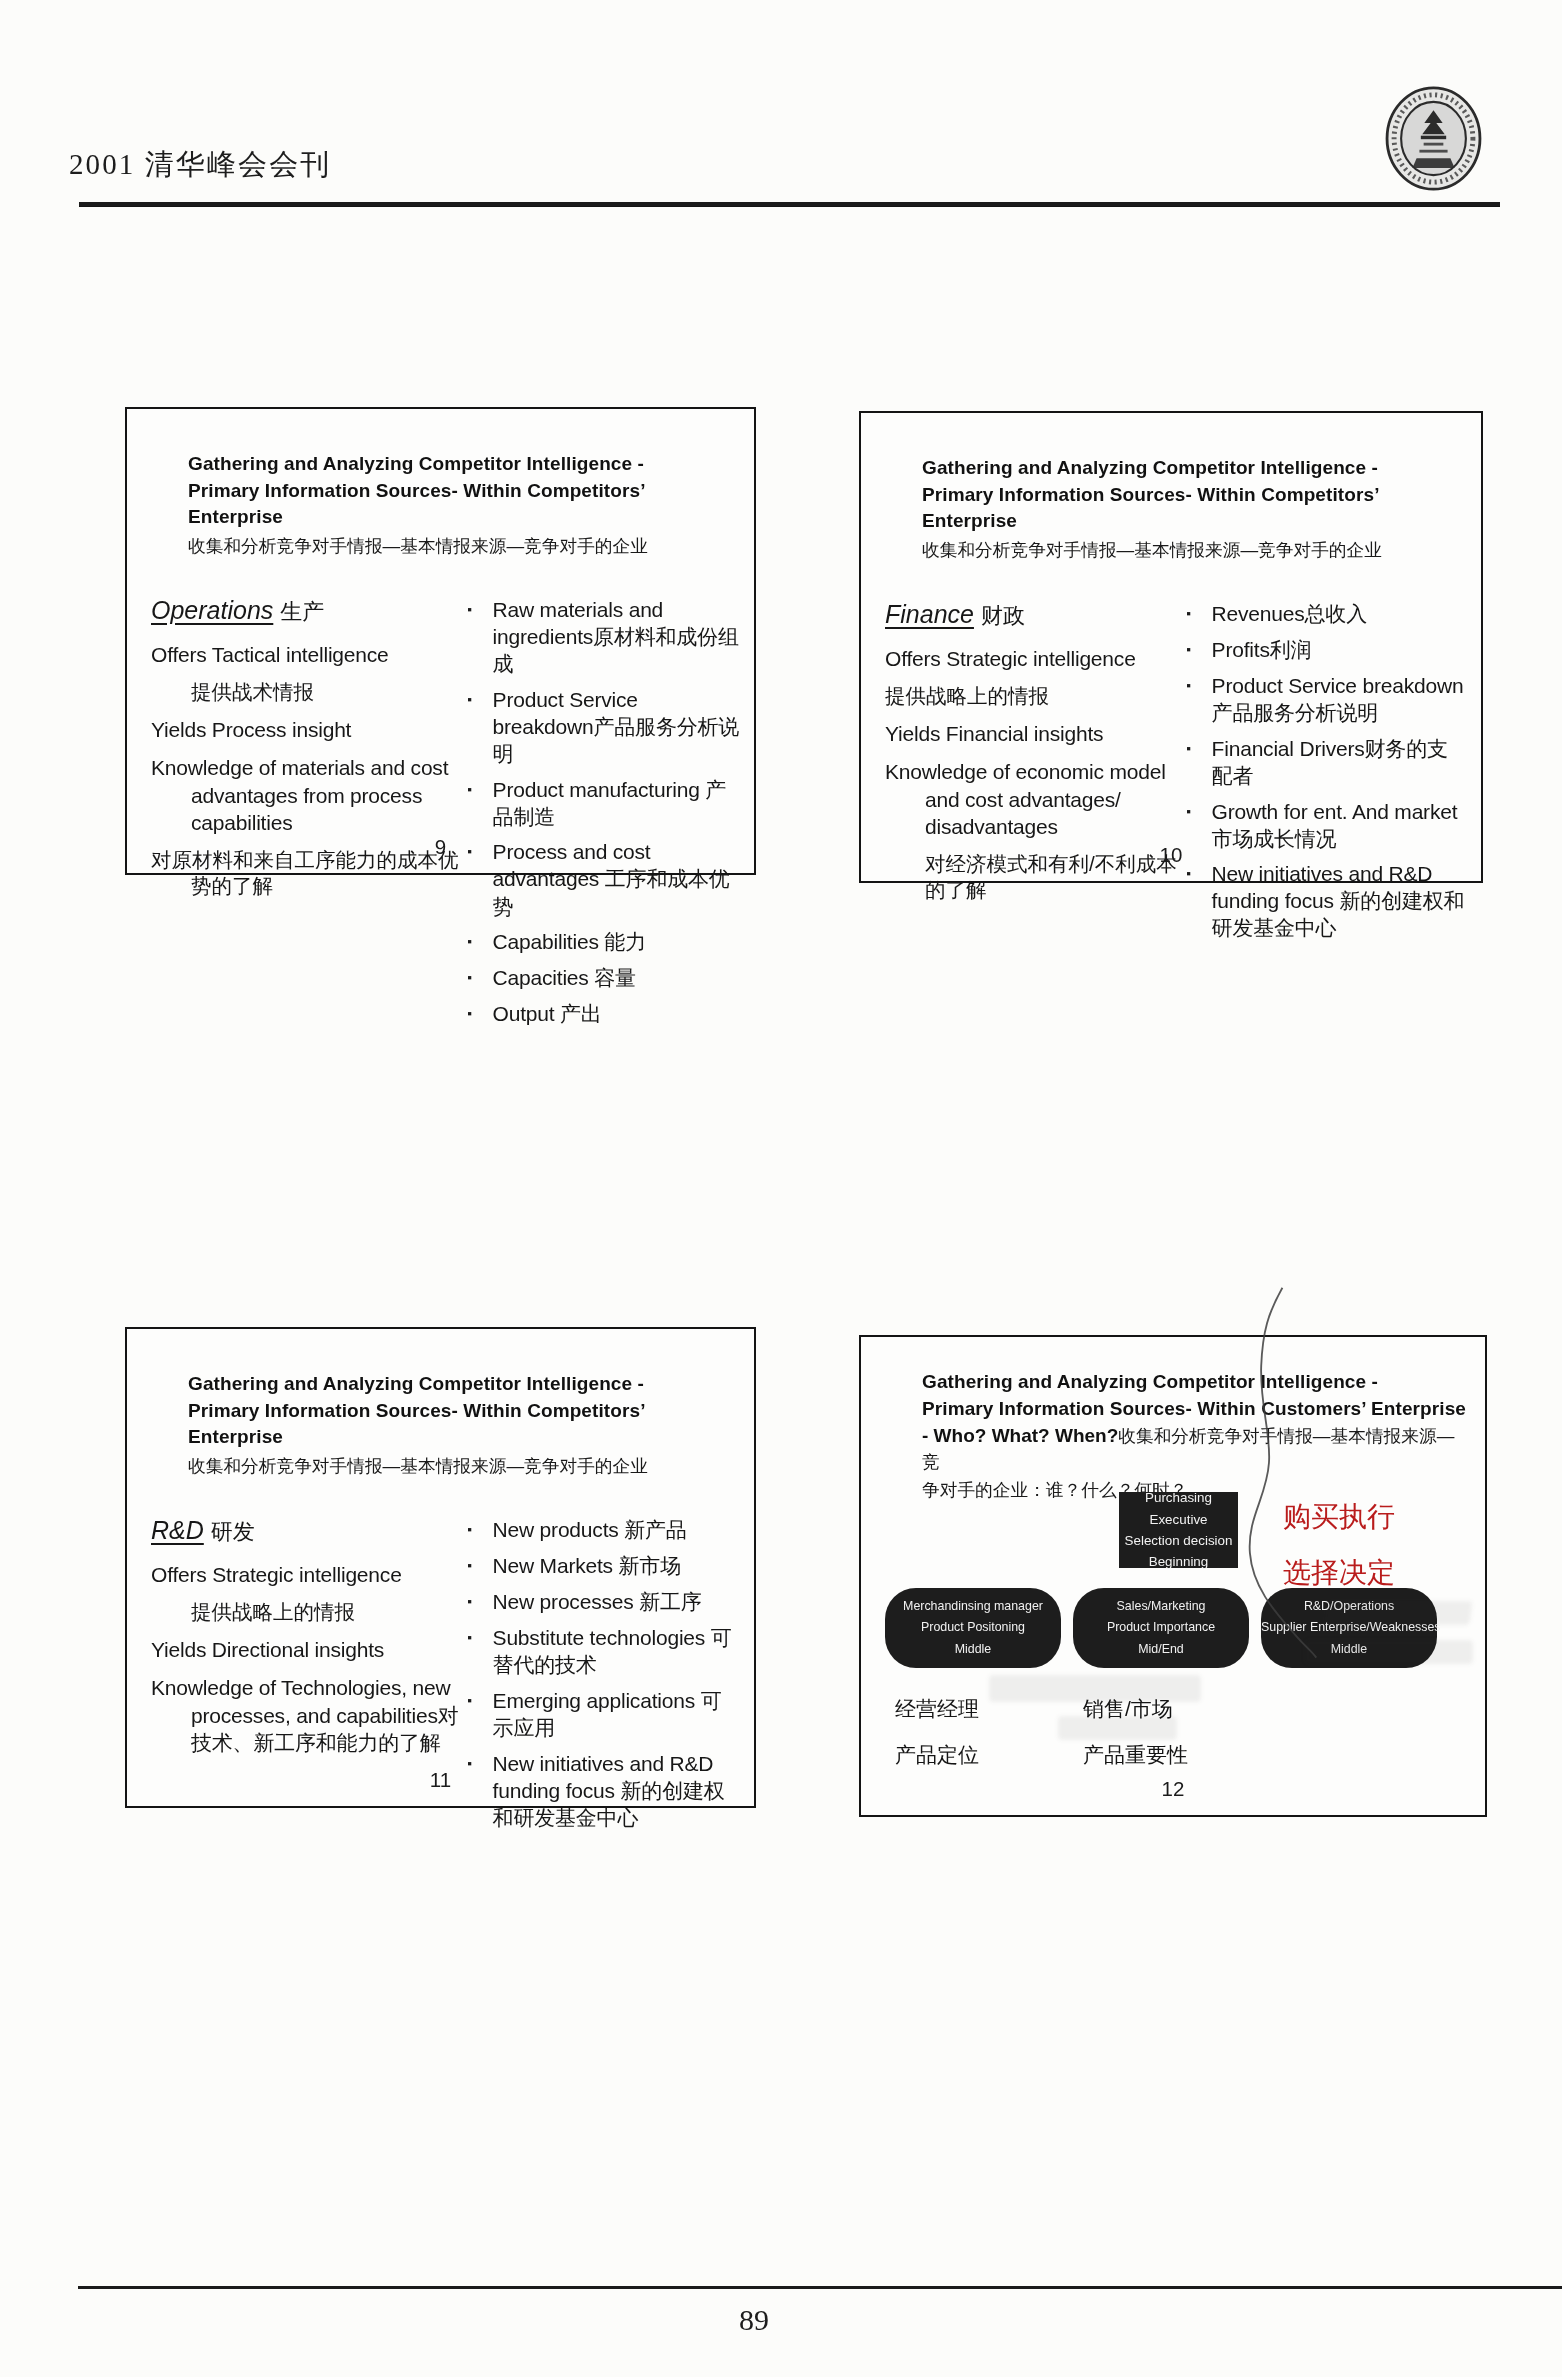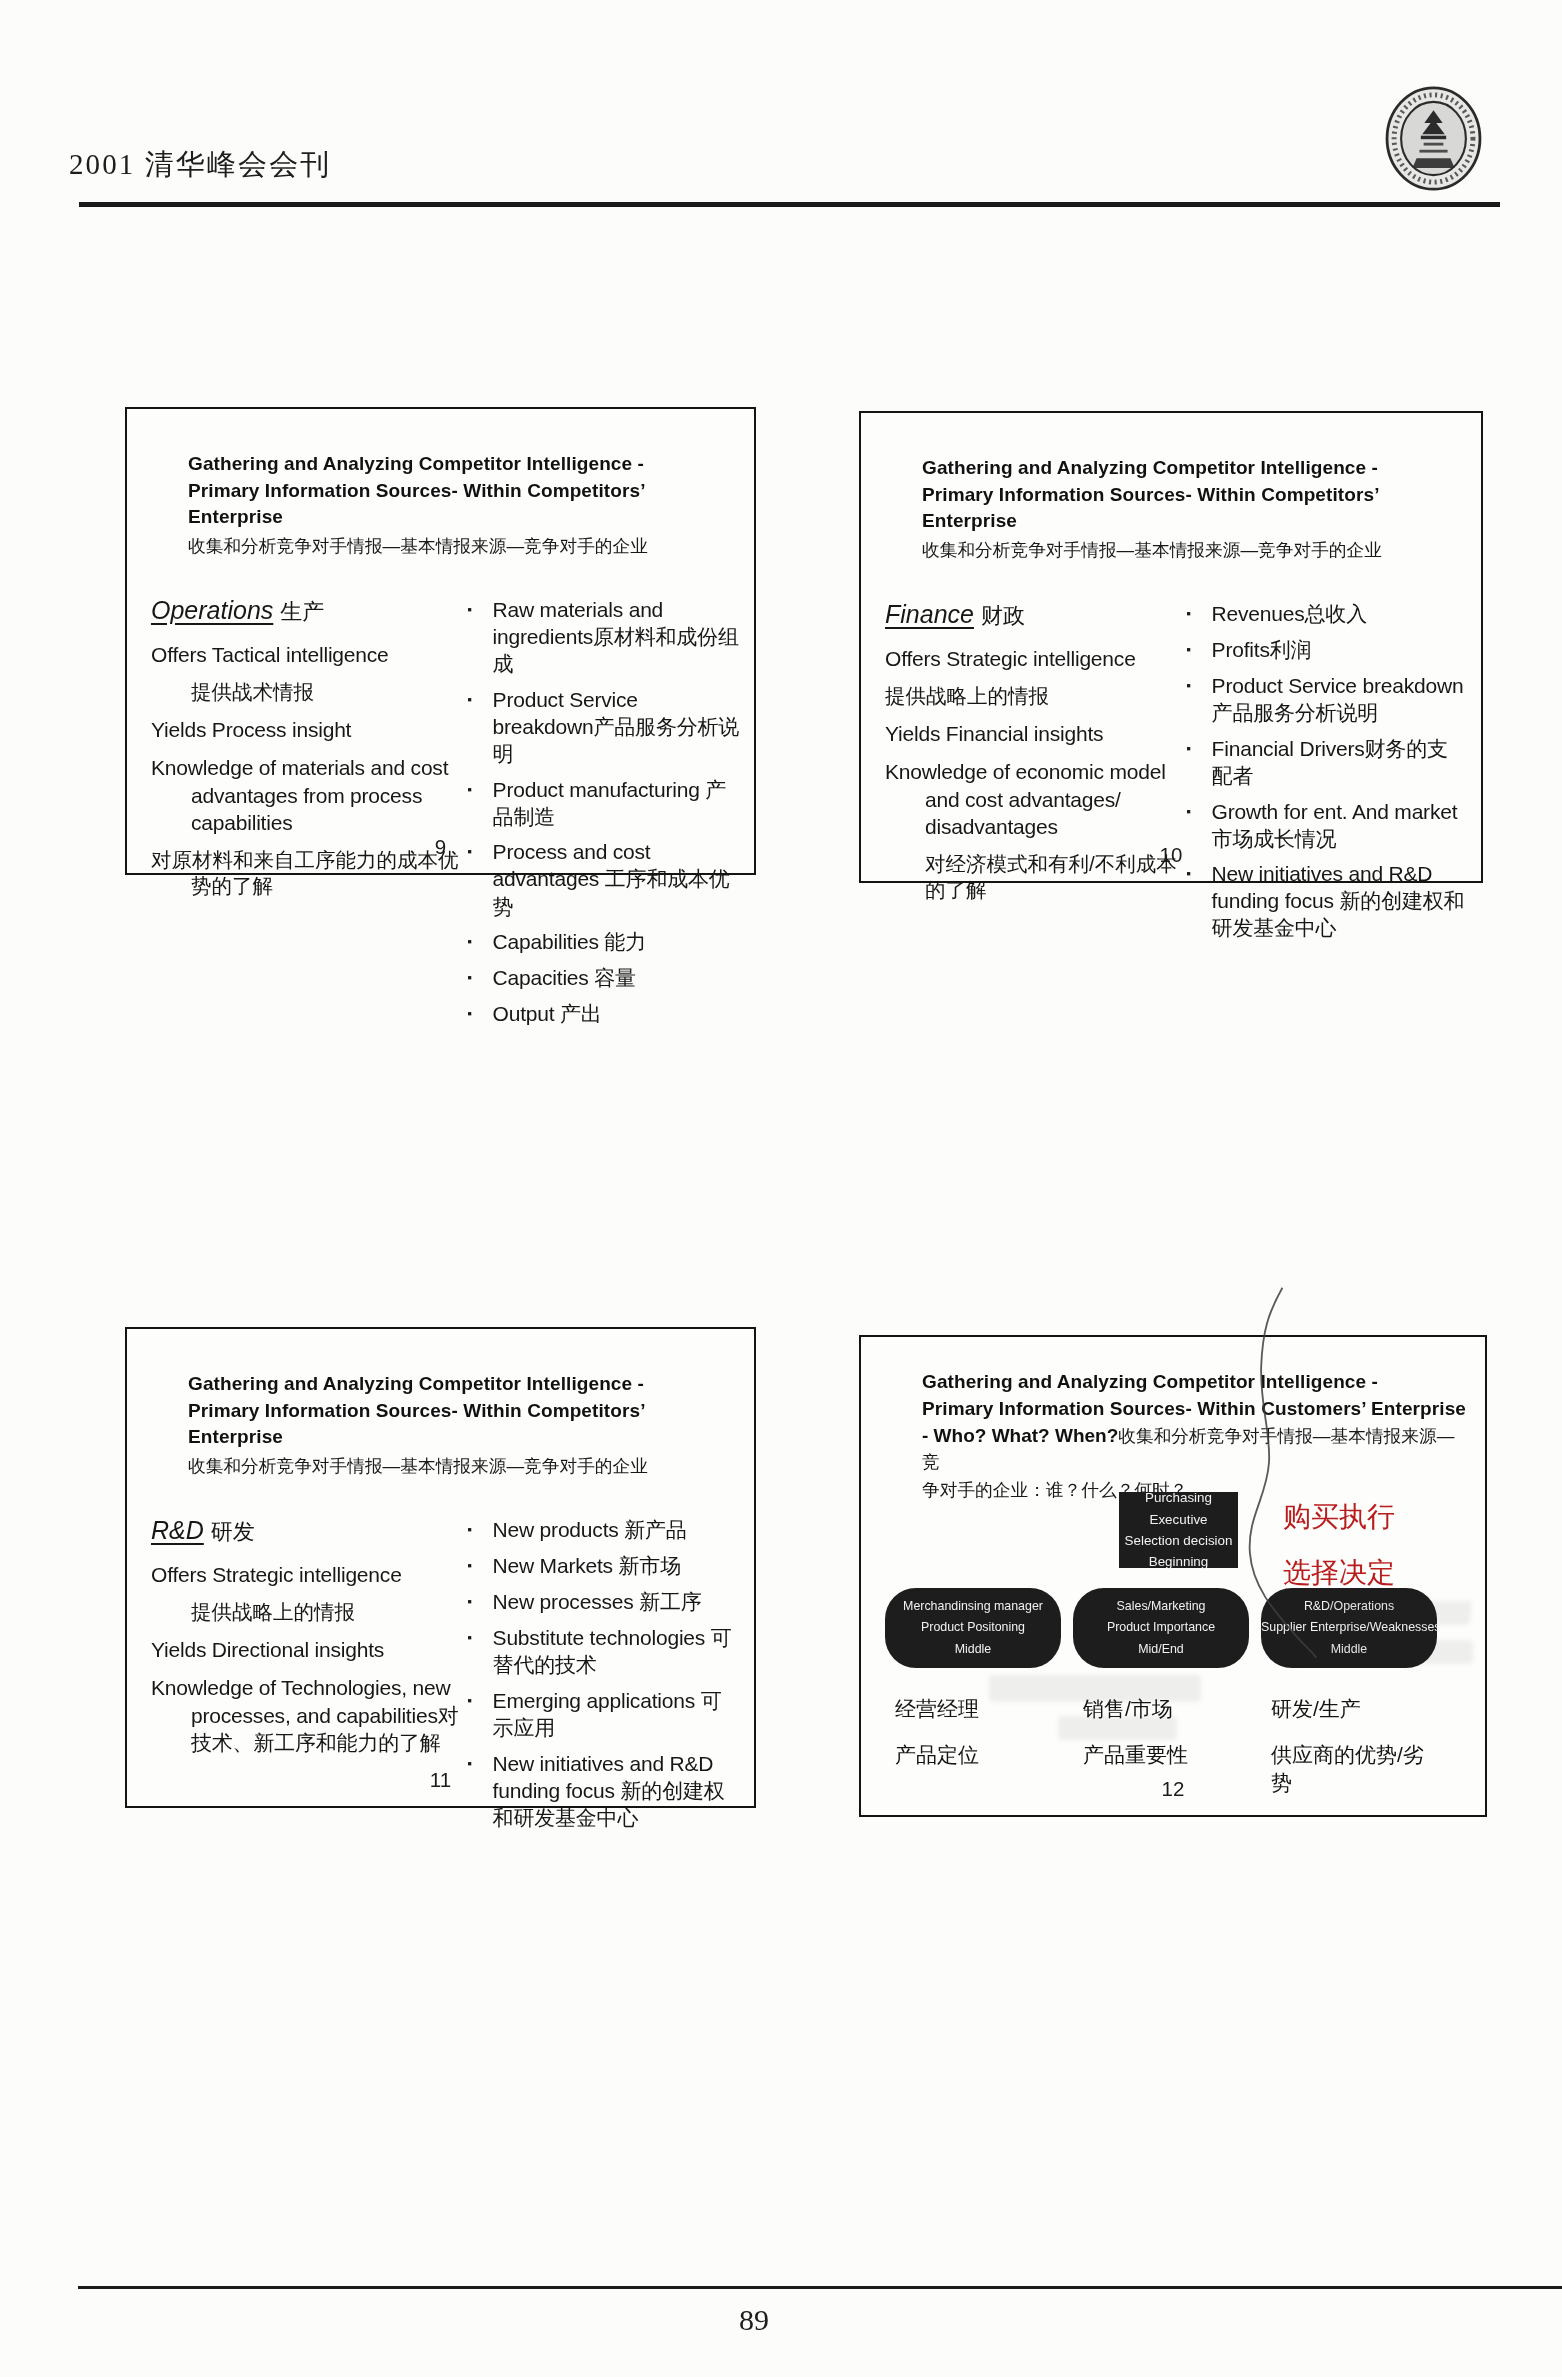--- a/index.html
+++ b/index.html
@@ -287,24 +287,20 @@
             <div class="blabel">销售/市场</div>
             <div class="blabel">产品重要性</div>
           </div>
         </div>
         <div class="bcol">
           <div class="dbox">
             <div class="boxline">R&amp;D/Operations</div>
             <div class="boxline">Supplier Enterprise/Weaknesses</div>
             <div class="boxline">Middle</div>
           </div>
-          <div class="blabels">
-            <div class="blabel">研发/生产</div>
-            <div class="blabel">供应商的优势/劣势</div>
-          </div>
         </div>
       </div>
     <div class="pnum">12</div>
   </div>
 
   <div class="ghost" style="left:1326px;top:1601px;width:145px;height:24px;transform:skewX(-7deg);"></div>
   <div class="ghost" style="left:1305px;top:1640px;width:168px;height:24px;"></div>
   <div class="ghost" style="left:989px;top:1675px;width:212px;height:27px;"></div>
   <div class="ghost" style="left:1058px;top:1716px;width:119px;height:24px;"></div>
 

